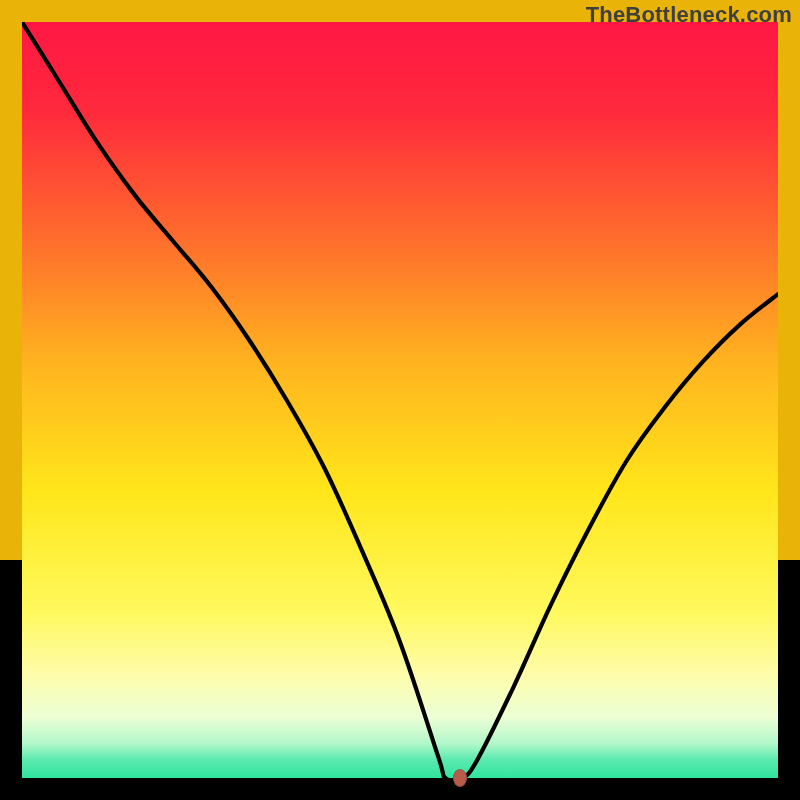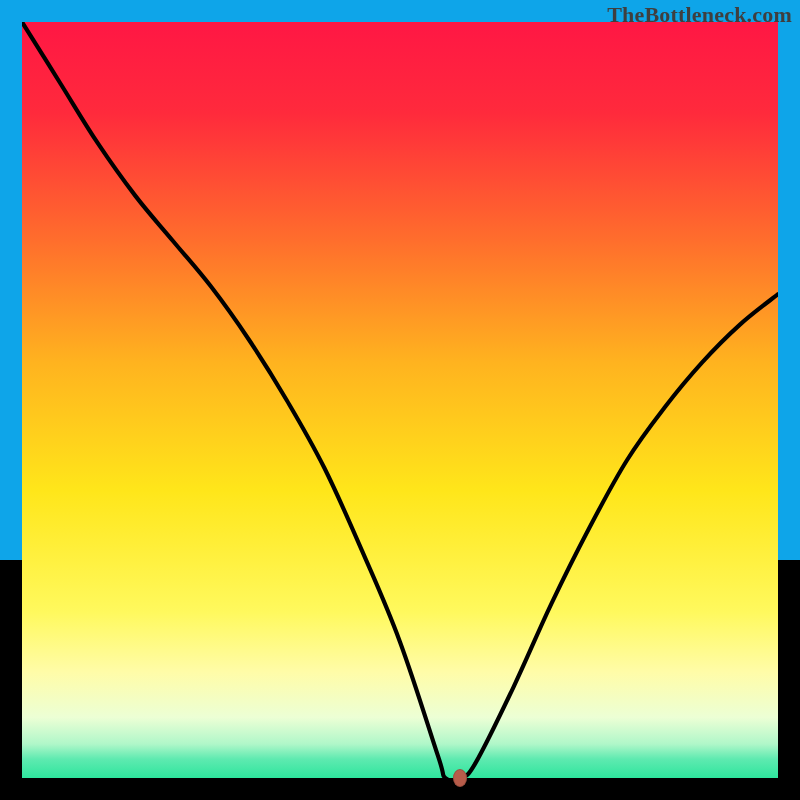--- a/index.html
+++ b/index.html
@@ -8,22 +8,21 @@
     width: 800px;
     height: 800px;
     background: #000;
     font-family: Arial, Helvetica, sans-serif;
     overflow: hidden;
   }
   .frame {
     position: relative;
     width: 800px;
     height: 560px;
-    background: #0ea5e9;
-    font-family: Liberation Serif, serif;
+    background: #eab308;
   }
   .watermark {
     position: absolute;
     top: 2px;
     right: 8px;
     color: #3f3f3f;
     font-size: 22px;
     font-weight: 600;
     letter-spacing: 0.2px;
     user-select: none;

